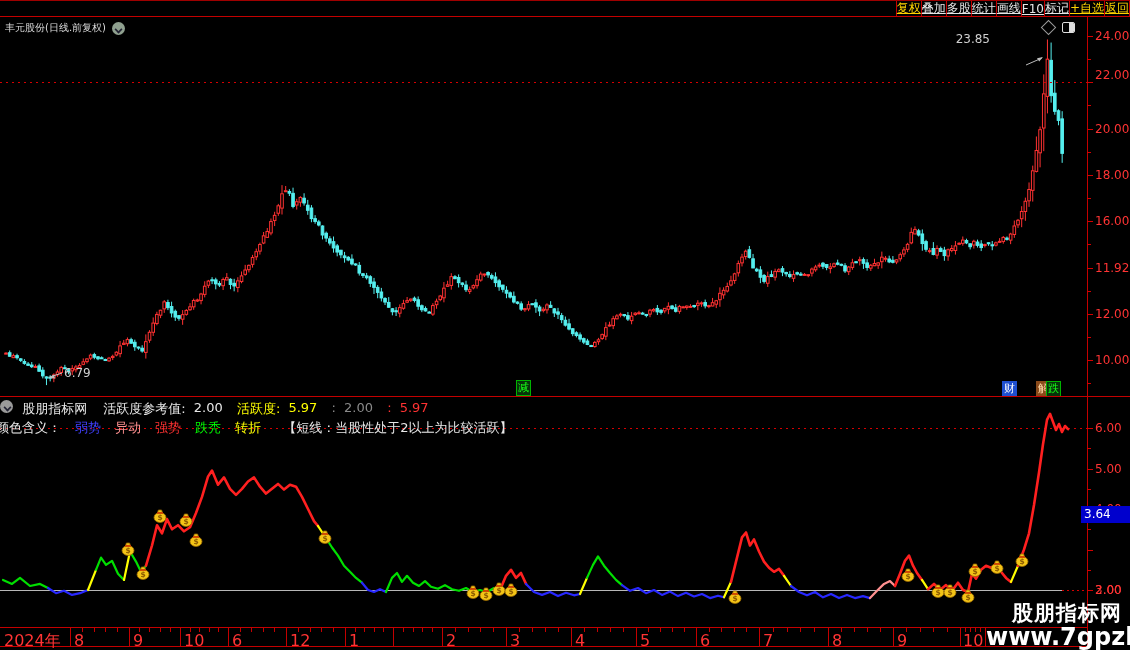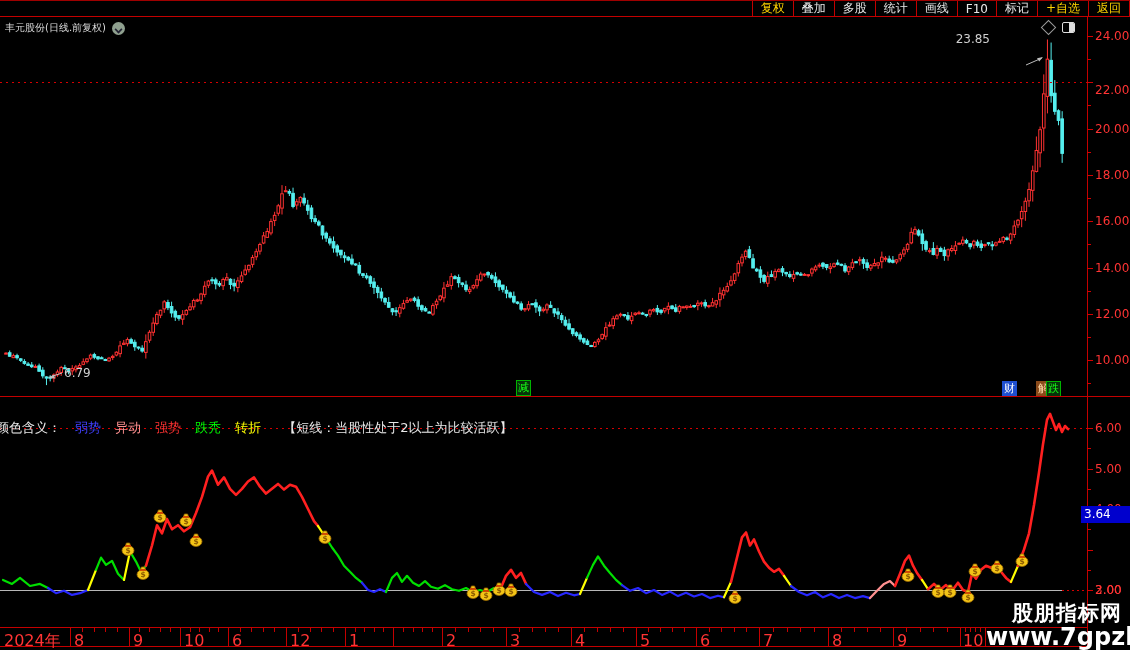--- a/index.html
+++ b/index.html
@@ -10,21 +10,21 @@
           border-top:1px solid #9e0000;border-bottom:1px solid #c40000;box-sizing:border-box;
           display:flex;align-items:center;font-size:12px;color:#e8e8e8;}
   #tb-left{display:flex;align-items:center;height:100%;}
   #tb-icon{width:19px;height:100%;border-right:1px solid #c40000;display:flex;align-items:center;justify-content:center;}
   .winicon{width:11px;height:9px;border:1px solid #ddd;border-radius:2px;position:relative;overflow:hidden;}
   .winicon::after{content:"";position:absolute;right:0;top:0;width:50%;height:100%;background:#ddd;}
   #tb-items{display:flex;gap:14px;padding-left:9px;}
   .tbitem{cursor:pointer;white-space:nowrap;}
   .tbitem.active{color:#00e5ff;}
   #tb-right{margin-left:auto;display:flex;height:100%;align-items:center;border-right:1px solid #c40000;}
-  .tbr{padding:0 8px;height:100%;display:flex;align-items:center;border-left:1px solid #c40000;white-space:nowrap;}
+  .tbr{padding:0 0;height:100%;display:flex;align-items:center;border-left:1px solid #c40000;white-space:nowrap;text-decoration:underline;}
   .tbr.yellow{color:#ffd400;}
   
   #main-chart{position:absolute;left:0;top:17px;width:1087px;height:379px;background:#000;}
   #chart-title{position:absolute;left:5px;top:4px;font-size:10px;color:#dcdcdc;display:flex;align-items:center;gap:6px;}
   .circ-chev{width:13px;height:13px;border-radius:50%;background:#8fa08f;position:relative;display:inline-block;}
   .circ-chev::after{content:"";position:absolute;left:3.5px;top:4px;width:5px;height:5px;
        border-right:2px solid #223; border-bottom:2px solid #223;transform:rotate(45deg) scale(.8);}
   #mc-icons{position:absolute;right:12px;top:5px;display:flex;gap:8px;align-items:center;}
   .diamond{width:9px;height:9px;border:1px solid #9a9a9a;transform:rotate(45deg);}
   #dotline-22{position:absolute;left:0;top:65px;width:1087px;height:1px;
@@ -687,25 +687,25 @@
       <div class="badge green" style="left: 516px; top: 380px;">减</div>
       <div class="badge blue" style="left: 1002px; top: 381px;">财</div>
       <div class="badge orange" style="left: 1036px; top: 381px;">解</div>
       <div class="badge green" style="left: 1046px; top: 381px;">跌</div>
     </div>
 
   <div id="sep-mid"></div>
   <div id="vaxis-line"></div>
   <div id="axis-col">
       <div class="axlabel" style="top: 36px;">24.00</div>
-      <div class="axlabel" style="top: 90px;">22.00</div>
+      <div class="axlabel" style="top: 75px;">22.00</div>
       <div class="axlabel" style="top: 128.6px;">20.00</div>
       <div class="axlabel" style="top: 174.9px;">18.00</div>
       <div class="axlabel" style="top: 221.2px;">16.00</div>
-      <div class="axlabel" style="top: 267.5px;">14.00</div>
+      <div class="axlabel" style="top: 267.5px;">11.92</div>
       <div class="axlabel" style="top: 313.8px;">12.00</div>
       <div class="axlabel" style="top: 360.1px;">10.00</div>
       <div class="tick" style="top: 36px; width: 6px;"></div>
       <div class="tick" style="top: 59.15px; width: 4px;"></div>
       <div class="tick" style="top: 82.3px; width: 6px;"></div>
       <div class="tick" style="top: 105.45px; width: 4px;"></div>
       <div class="tick" style="top: 128.6px; width: 6px;"></div>
       <div class="tick" style="top: 151.75px; width: 4px;"></div>
       <div class="tick" style="top: 174.9px; width: 6px;"></div>
       <div class="tick" style="top: 198.05px; width: 4px;"></div>
@@ -867,20 +867,32 @@
         <g transform="translate(1022,163)">
           <ellipse cx="0" cy="1.5" rx="6" ry="5" fill="#f3c417" stroke="#9c6b00" stroke-width="0.8"></ellipse>
           <path d="M-2.5,-3.2 L2.5,-3.2 L1.6,-6 L-1.6,-6 Z" fill="#f3c417" stroke="#9c6b00" stroke-width="0.8"></path>
           <rect x="-3" y="-3.8" width="6" height="1.6" fill="#d23b00"></rect>
           <text x="0" y="4.4" font-size="7.5" font-weight="bold" fill="#8a5800" text-anchor="middle" font-family="DejaVu Sans, sans-serif">$</text>
         </g>
       </svg>
     <div id="dotline-6"></div>
     <div id="refline-2"></div>
     <div id="refline-2r"></div>
+    <div id="ind-head">
+      <span class="circ-chev" style="background:#9a9a9a;margin-right:5px"></span>
+      <span style="color:#e8e8e8">股朋指标网</span>
+      <span style="color:#e8e8e8;margin-left:12px">活跃度参考值:</span>
+      <span style="color:#e8e8e8;margin-left:4px">2.00</span>
+      <span style="color:#ffff00;margin-left:10px">活跃度:</span>
+      <span style="color:#ffff00;margin-left:4px">5.97</span>
+      <span style="color:#8a8a8a;margin-left:10px">:</span>
+      <span style="color:#8a8a8a;margin-left:4px">2.00</span>
+      <span style="color:#ff3232;margin-left:10px">:</span>
+      <span style="color:#ff3232;margin-left:4px">5.97</span>
+    </div>
     <div id="ind-legend">
       <span style="color:#e8e8e8">颜色含义：</span><span id="legend-items"><span style="color: rgb(64, 64, 255); margin-left: 14px;">弱势</span><span style="color: rgb(255, 144, 144); margin-left: 14px;">异动</span><span style="color: rgb(255, 50, 50); margin-left: 14px;">强势</span><span style="color: rgb(0, 255, 0); margin-left: 14px;">跌秃</span><span style="color: rgb(255, 255, 0); margin-left: 14px;">转折</span></span>
       <span style="color:#e8e8e8;margin-left:18px">【短线：当股性处于2以上为比较活跃】</span>
     </div>
   </div>
 
   <div id="taxis">
       <div class="tdiv" style="left: 70px;"></div>
       <div class="mtick" style="left: 81.8px;"></div>
       <div class="mtick" style="left: 93.6px;"></div>

